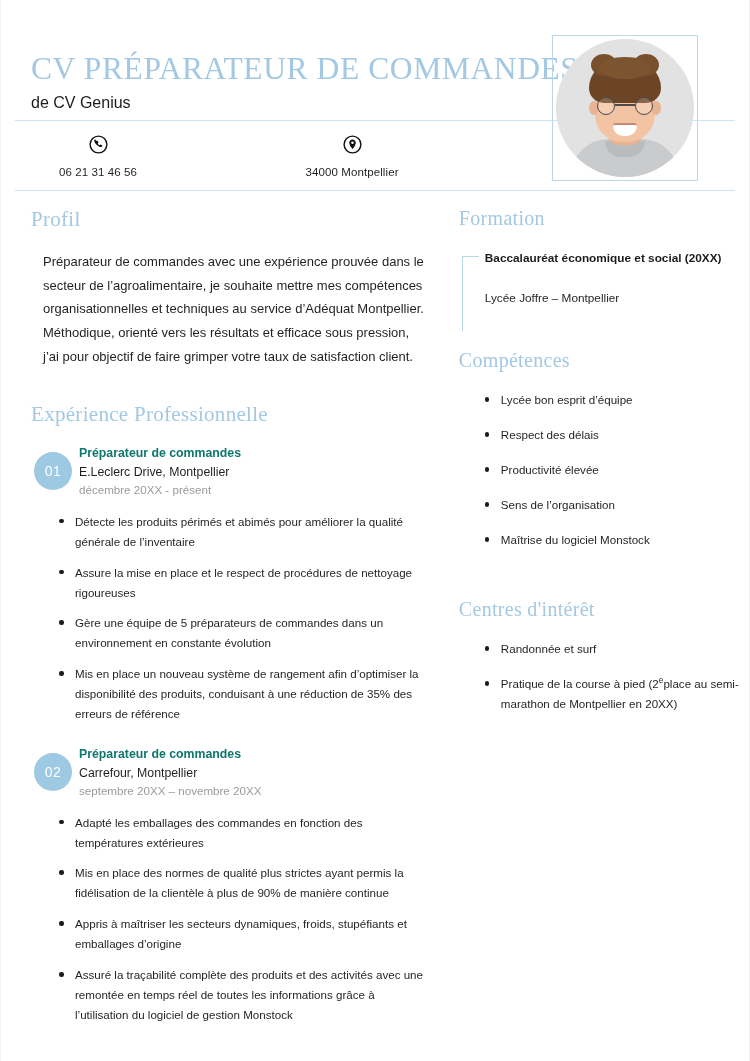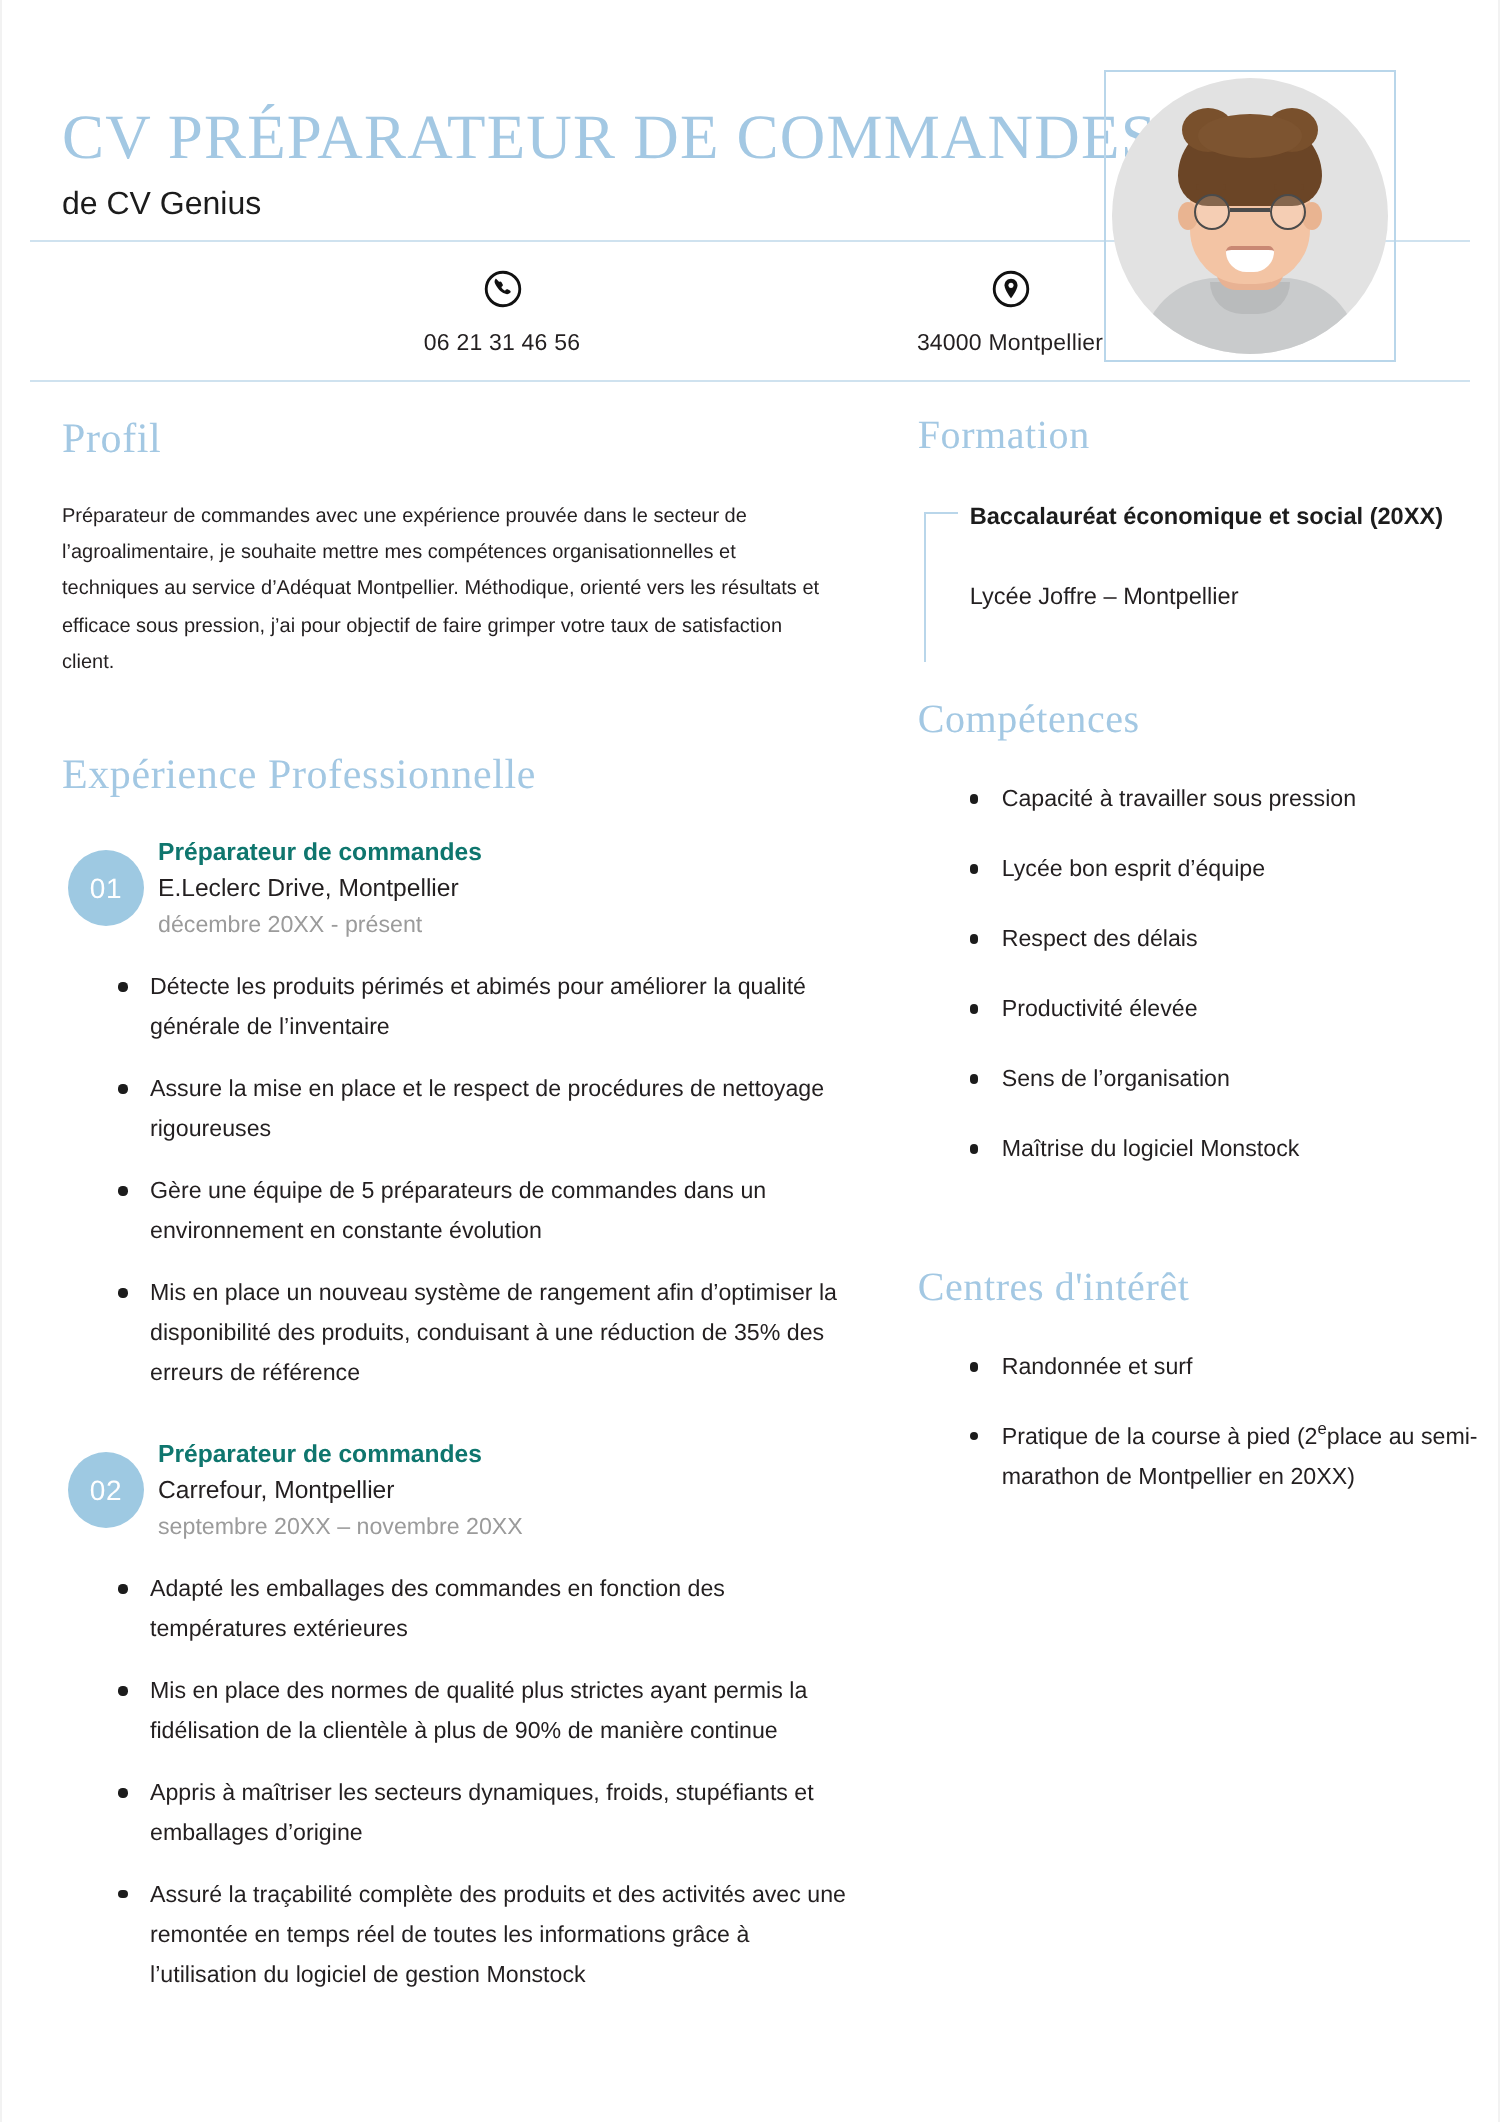--- a/index.html
+++ b/index.html
@@ -205,21 +205,20 @@
 
   
   .rule {
     height: 1px;
     background: #cfe2ef;
     margin: 0 14px;
   }
   .contact {
     display: flex;
     padding: 14px 0 12px 0;
-    justify-content: center;
   }
   .contact-item {
     display: flex;
     flex-direction: column;
     align-items: center;
     width: 182px;
     flex: 0 0 auto;
   }
   .contact-item:nth-child(1) { margin-left: 6px; }
   .contact-item:nth-child(2) { margin-left: 72px; }
@@ -257,24 +256,24 @@
     font-family: "Liberation Serif", serif;
     font-weight: 400;
     color: #a3c8e3;
     margin: 0;
     letter-spacing: 0.3px;
   }
   .col-left h2.section { font-size: 21px; }
   .col-right h2.section { font-size: 20px; }
 
   .profile-text {
-    font-size: 10px;
+    font-size: 13px;
     line-height: 1.82;
     color: #231f20;
-    margin: 18px 0 0 0;
+    margin: 18px 0 0 12px;
     max-width: 384px;
   }
 
   
   .job {
     position: relative;
     margin-top: 18px;
     padding-left: 48px;
     min-height: 48px;
   }
@@ -473,21 +472,20 @@
       <h2 class="section">Formation</h2>
       <div class="edu">
         <span class="edu-bracket"></span>
         <div class="edu-degree">Baccalauréat économique et social (20XX)</div>
         <div class="edu-school">Lycée Joffre – Montpellier</div>
       </div>
 
       <div class="skills-section">
         <h2 class="section">Compétences</h2>
         <ul class="bullets">
-            <li>Capacité à travailler sous pression</li>
             <li>Lycée bon esprit d’équipe</li>
             <li>Respect des délais</li>
             <li>Productivité élevée</li>
             <li>Sens de l’organisation</li>
             <li>Maîtrise du logiciel Monstock</li>
           </ul>
       </div>
 
       <div class="interests-section">
         <h2 class="section">Centres d'intérêt</h2>

